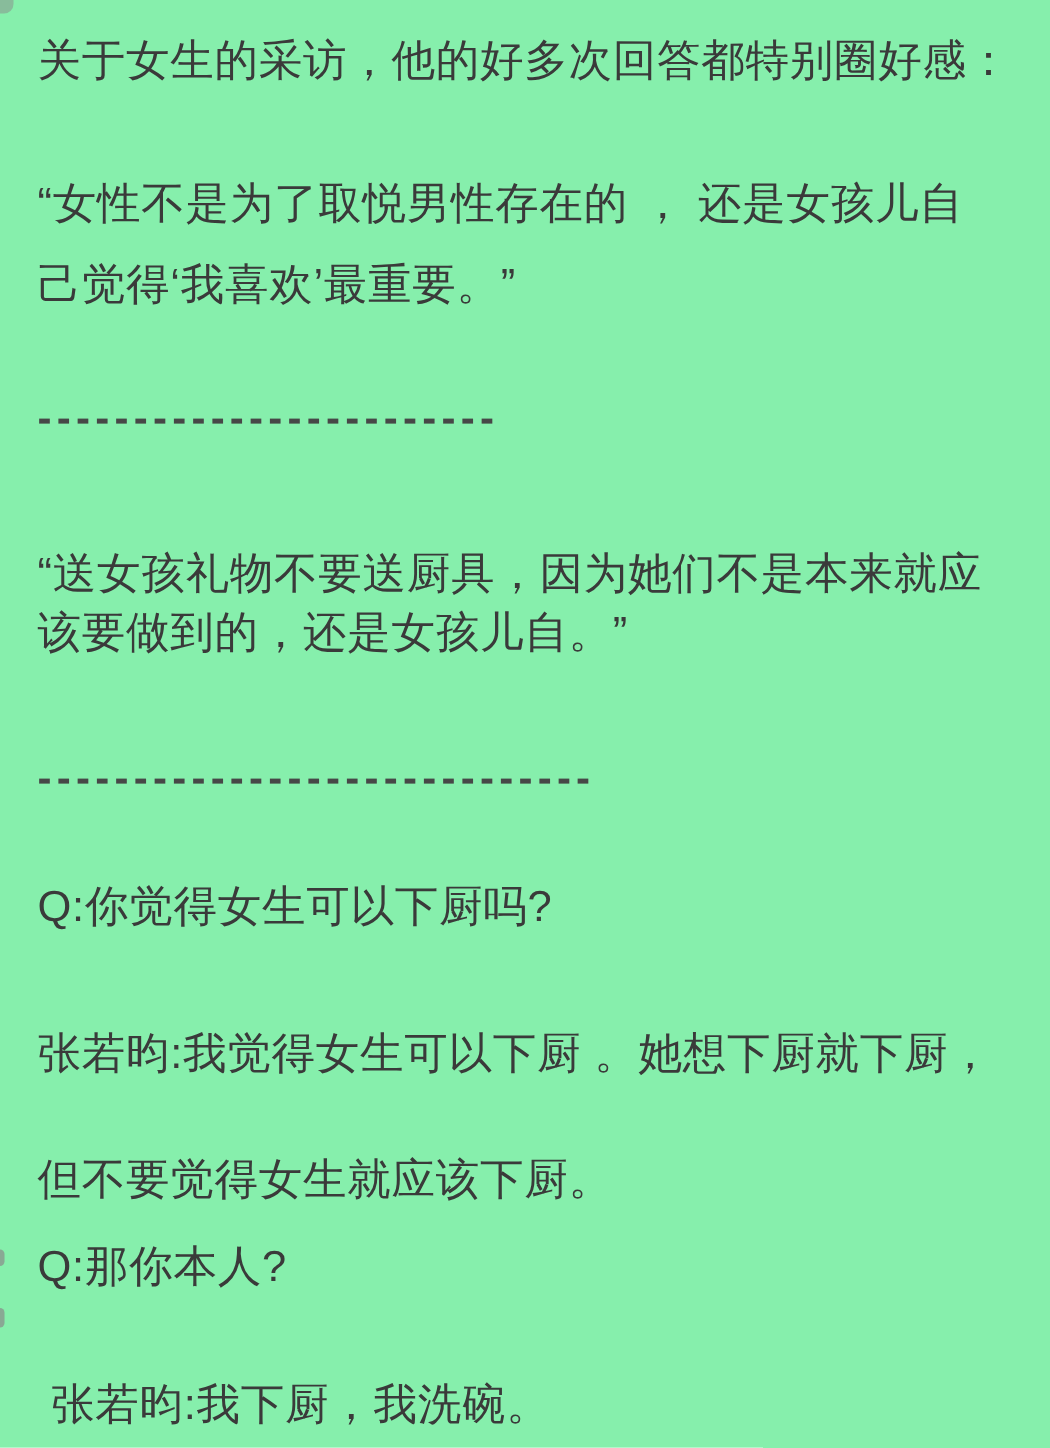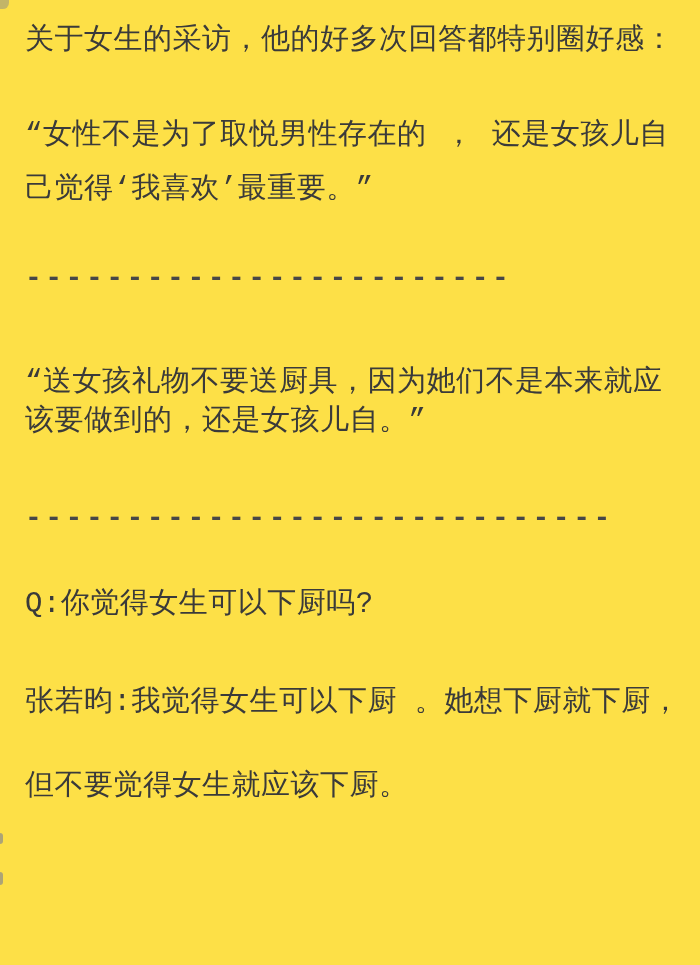--- a/index.html
+++ b/index.html
@@ -1,22 +1,22 @@
 <!DOCTYPE html>
 <html><head>
 <meta charset="utf-8">
 <style>
   html, body { margin: 0; padding: 0; }
   .screen {
     position: relative;
     width: 700px;
     height: 965px;
-    background: #fde047;
+    background: #86efac;
     overflow: hidden;
-    font-family: Liberation Mono, monospace;
+    font-family: Liberation Sans, sans-serif;
     color: #3a3a3a;
   }
   .line {
     position: absolute;
     left: 25px;
     font-size: 29px;
     line-height: 42px;
     letter-spacing: 0.5px;
     white-space: pre;
     color: #3a3a3a;
@@ -67,17 +67,19 @@
 
   <div class="dashes" style="top:498px;">-----------------------------</div>
 
   <div class="line" style="top:584px;">Q:你觉得女生可以下厨吗?</div>
 
   <div class="line" style="top:682px;">张若昀:我觉得女生可以下厨 。她想下厨就下厨，</div>
   <div class="line" style="top:766px;">但不要觉得女生就应该下厨。</div>
 
   <div class="artifact edge1"></div>
 
+  <div class="line" style="top:824px;">Q:那你本人?</div>
 
   <div class="artifact edge2"></div>
 
+  <div class="line" style="top:916px; left:34px;">张若昀:我下厨，我洗碗。</div>
 
 </div>
 
 </body></html>

